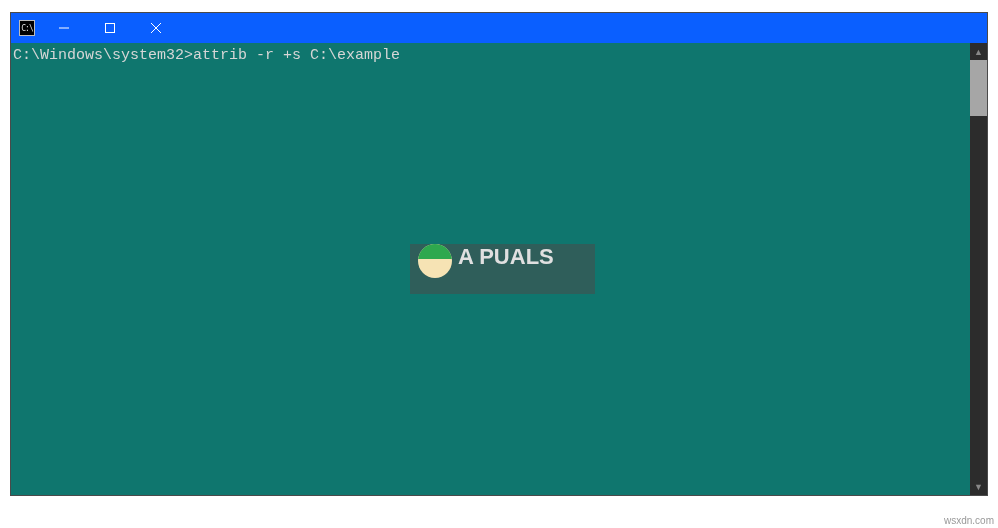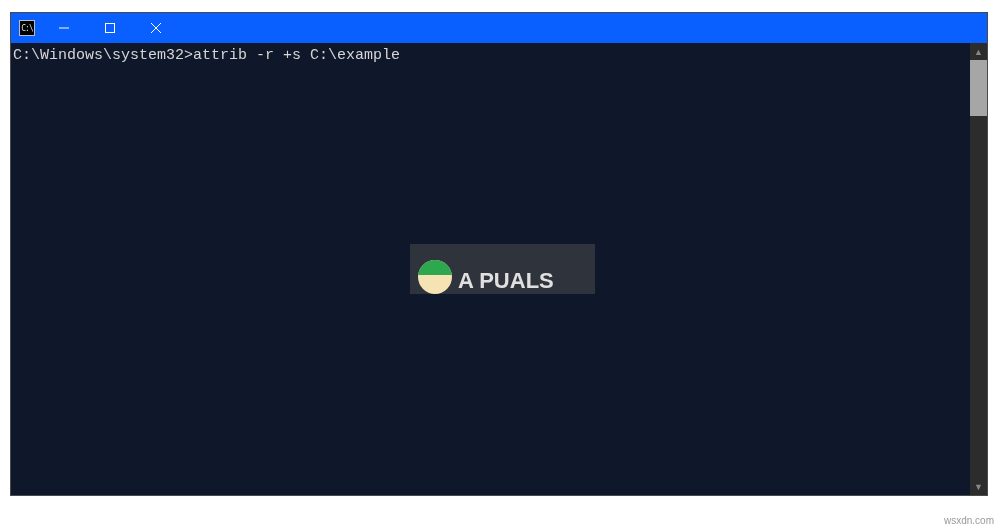--- a/index.html
+++ b/index.html
@@ -59,21 +59,21 @@
       height: 100%;
       display: flex;
       align-items: center;
       justify-content: center;
       color: #ffffff;
     }
     .wc-btn svg { display:block; }
     .terminal-area {
       flex: 1;
       display: flex;
-      background: #0f172a;
+      background: #0f766e;
     }
     .terminal-content {
       flex: 1;
       padding: 4px 2px;
       font-family: Consolas, 'Courier New', monospace;
       font-size: 15px;
       line-height: 18px;
       color: #d6d6d6;
       white-space: pre;
       overflow: hidden;
@@ -105,21 +105,21 @@
     .scroll-arrow.up { top:0; }
     .scroll-arrow.down { bottom:0; }
     .watermark-logo {
       position: absolute;
       left: 410px;
       top: 244px;
       width: 185px;
       height: 50px;
       background: rgba(74,74,74,0.55);
       display:flex;
-      align-items:flex-end;
+      align-items:flex-start;
       padding:0 8px;
     }
     .watermark-logo .icon {
       width: 34px;
       height: 34px;
       border-radius: 50%;
       background:#f6e3b4;
       position:relative;
       margin-right:6px;
       overflow:hidden;

